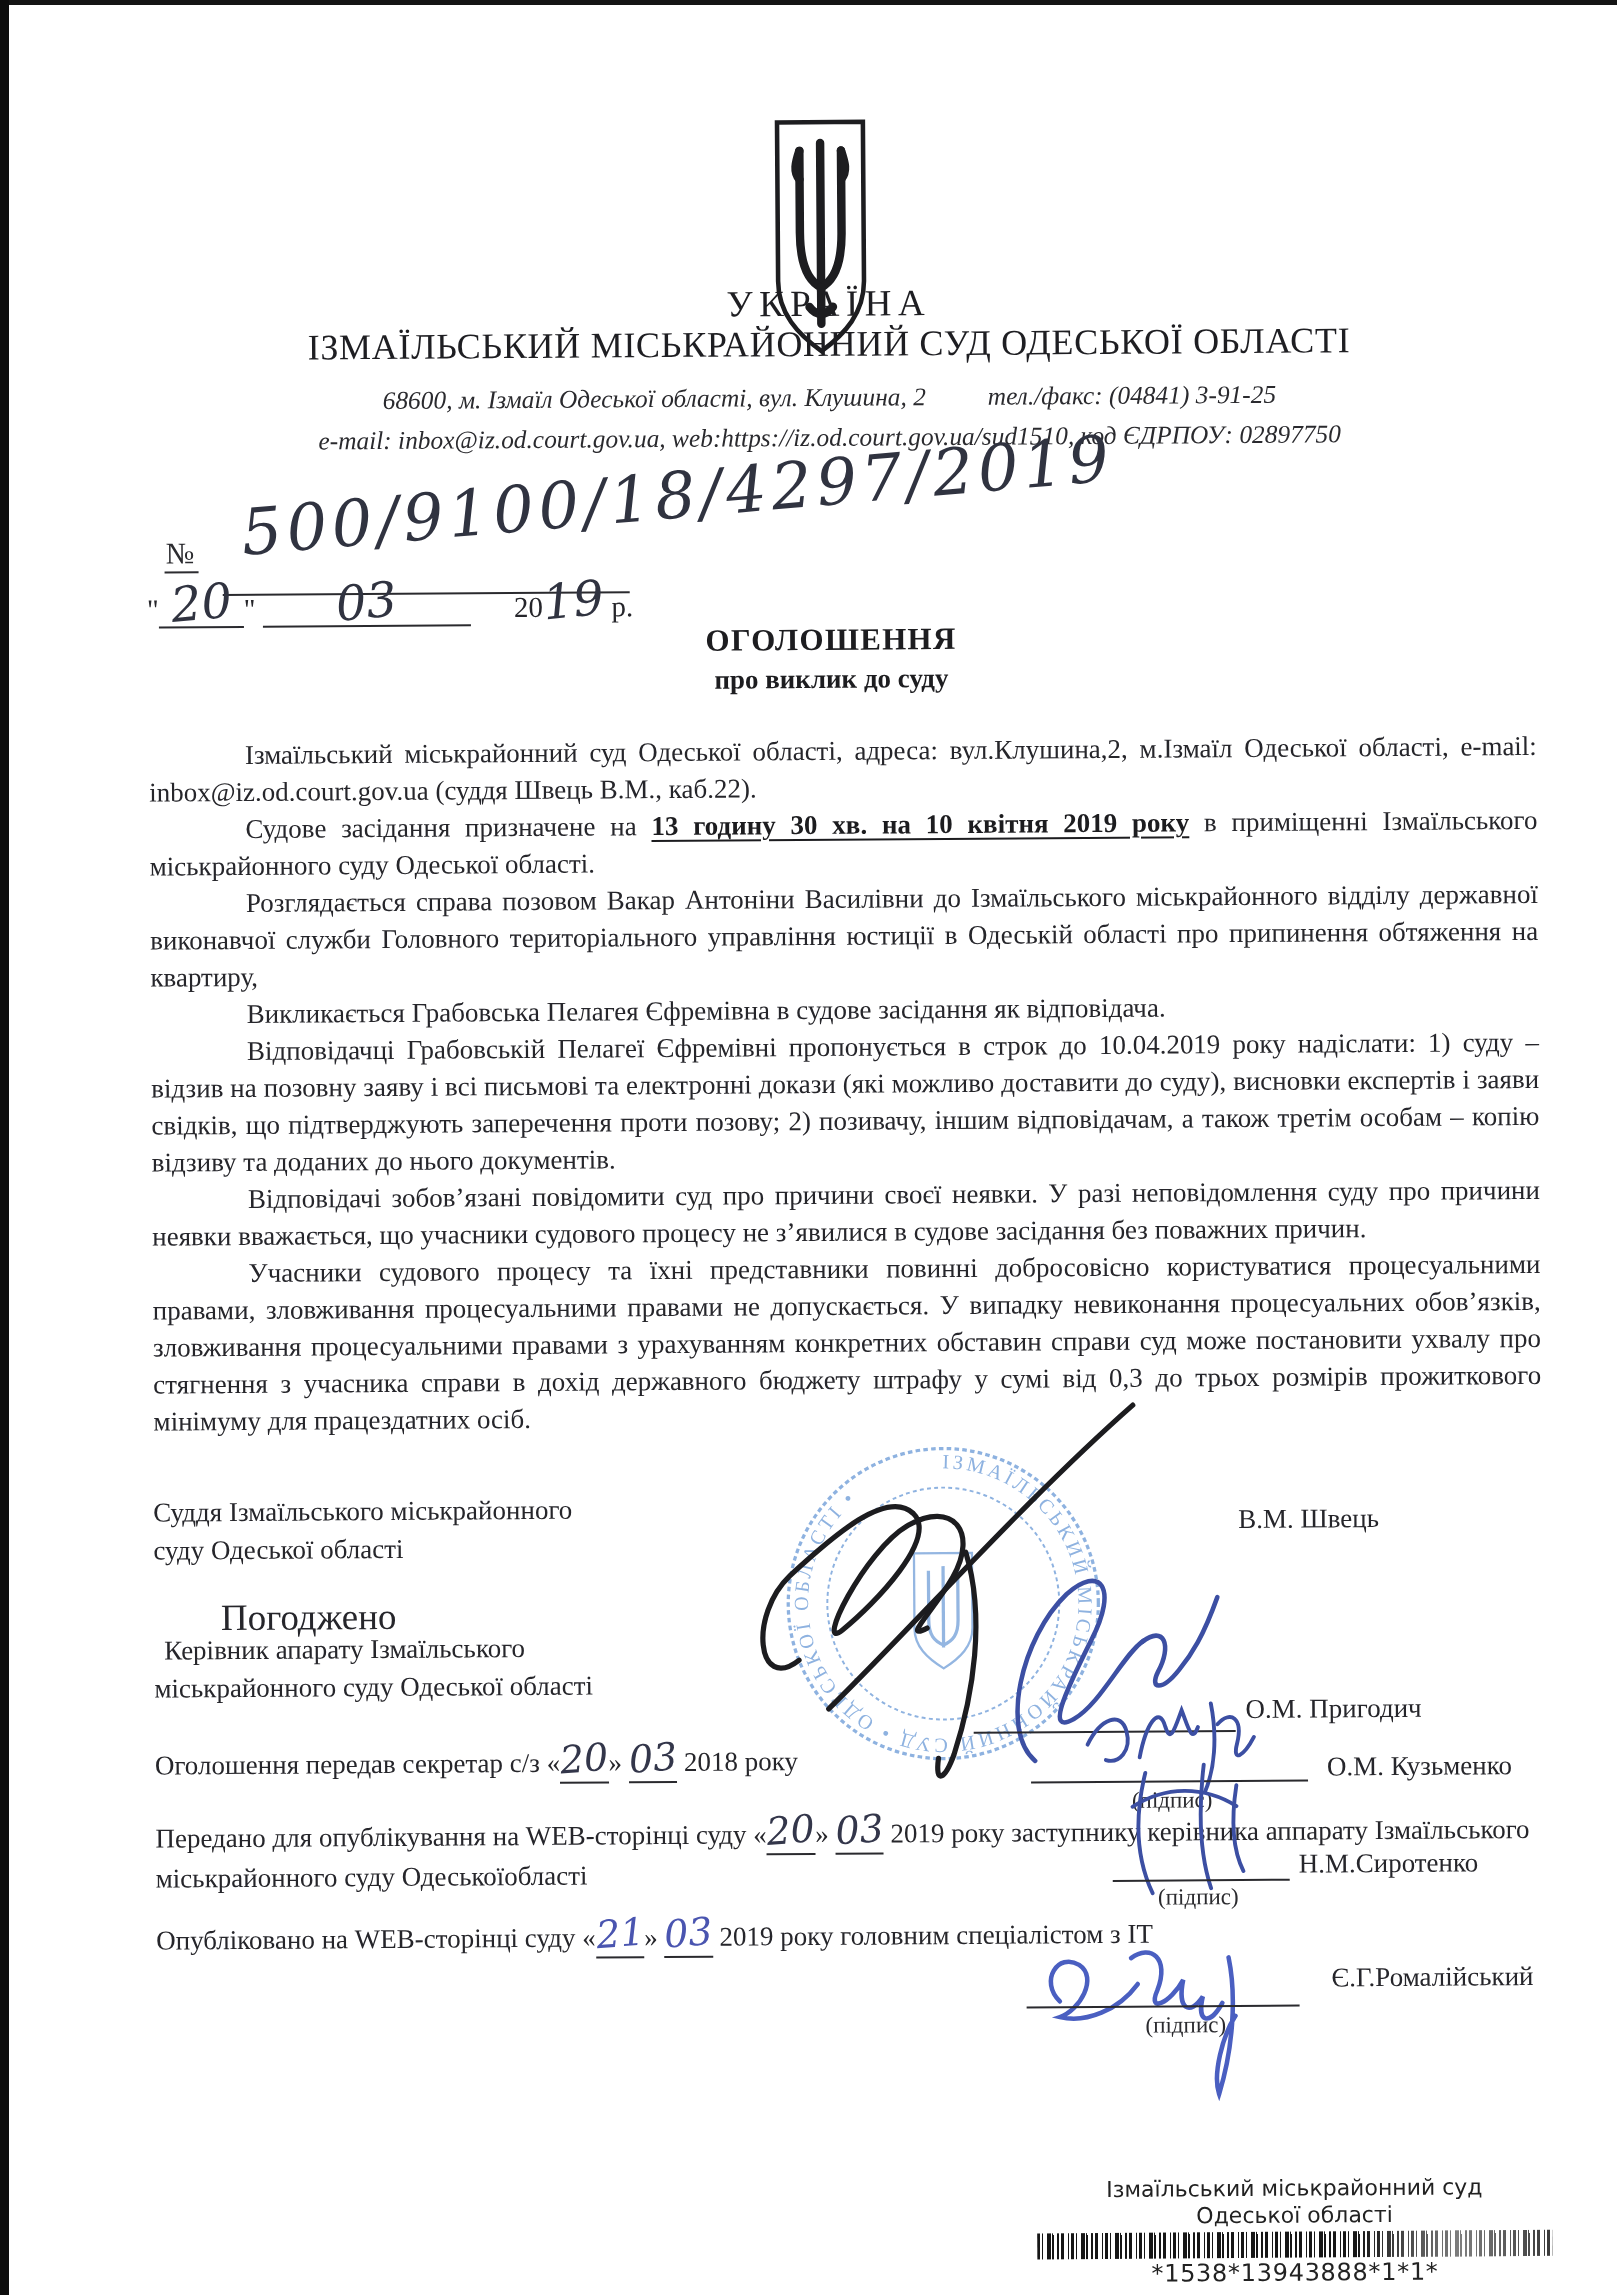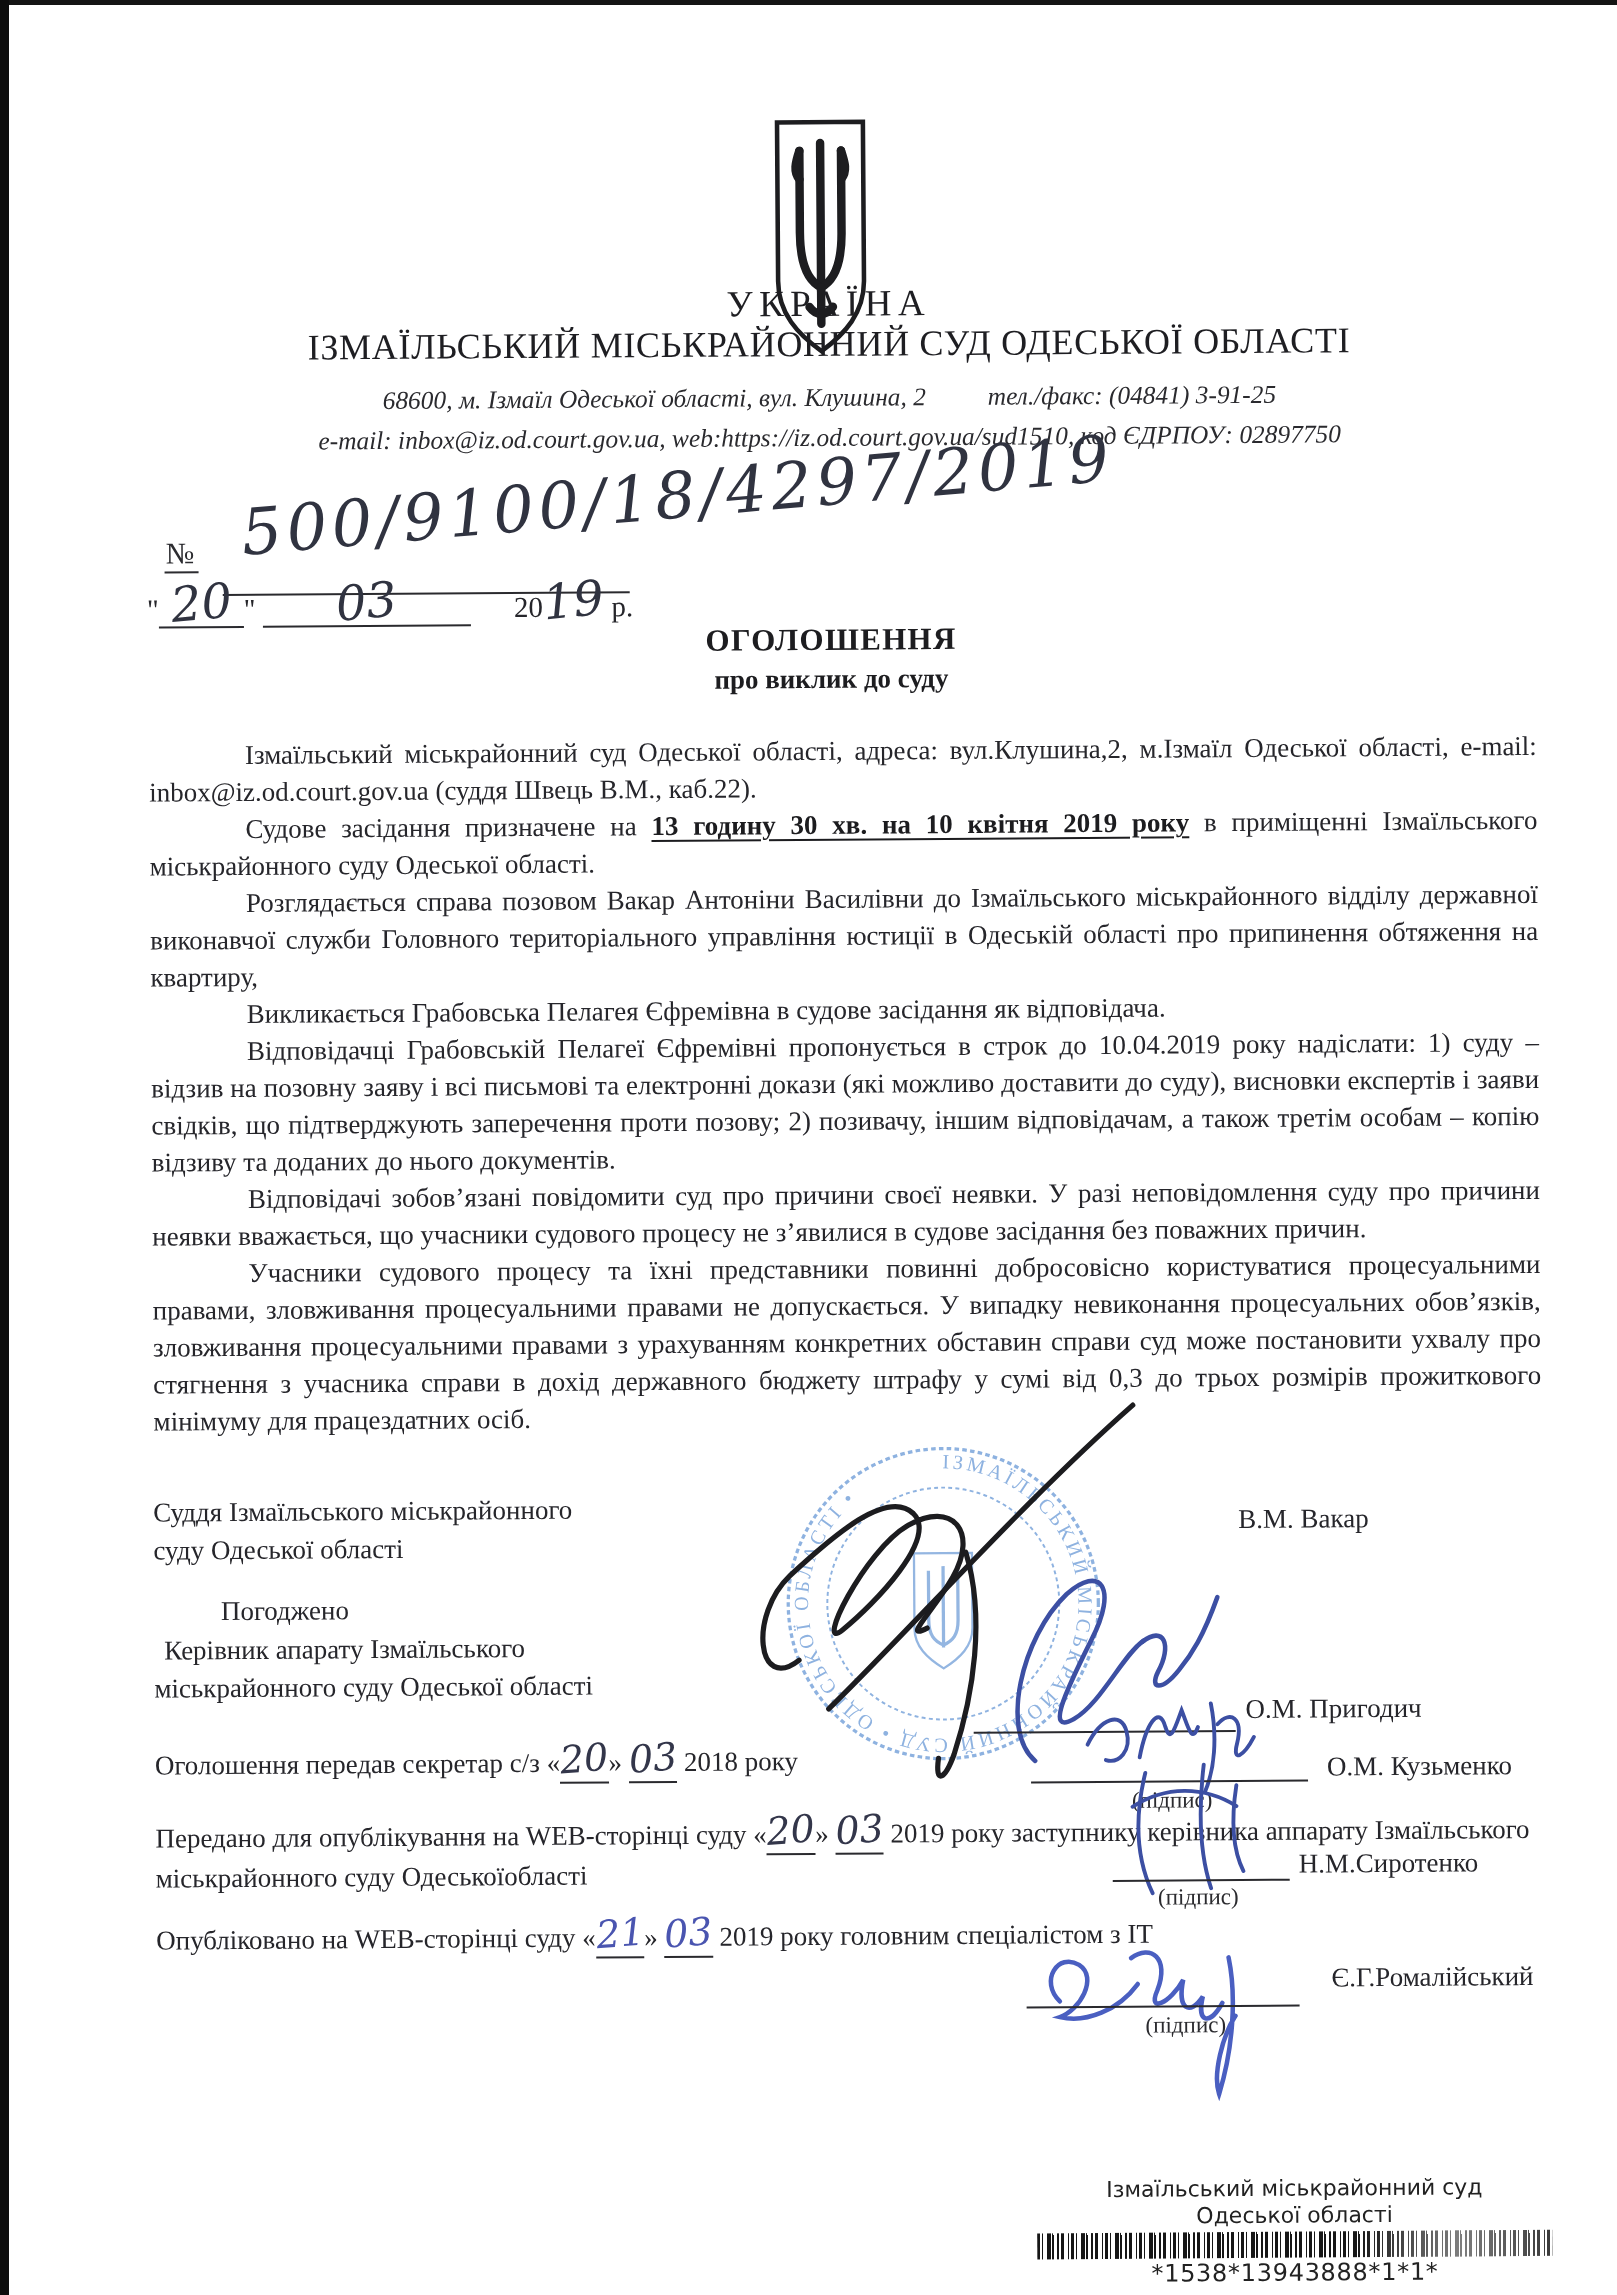--- a/index.html
+++ b/index.html
@@ -48,21 +48,21 @@
   
   .body-text{left:150px;top:733px;width:1388px;font-size:27px;line-height:37px;text-align:justify;color:#26262b;}
   .body-text p{margin:0;text-indent:96px;}
   .hl{font-weight:bold;text-decoration:underline;text-decoration-thickness:2px;text-underline-offset:4.6px;color:#1c1c1f;}
 
   
   .sig-label{font-size:27px;line-height:38px;color:#26262b;}
   .judge-label{left:149px;top:1489px;}
   .name{font-size:27px;color:#26262b;white-space:nowrap;}
   .name-shvets{left:1234px;top:1507px;}
-  .agreed{left:216px;top:1592px;font-size:27px;}
+  .agreed{left:216px;top:1592px;font-size:37px;}
   .agreed-l1{left:159px;top:1631px;font-size:27px;}
   .agreed-l2{left:149px;top:1669px;font-size:27px;}
   .sig-line{border-top:2px solid #2a2a2e;}
   .line-prigodych{left:968px;top:1733px;width:262px;}
   .name-prigodych{left:1240px;top:1697px;}
   .row-flow{left:149px;width:1388px;font-size:27px;line-height:38px;color:#26262b;}
   .row-secretary{top:1742px;}
   .row-secretary .hand, .row-web .hand{font-size:38px;line-height:26px;display:inline-block;transform:rotate(-4deg);}
   .row-web .hand{color:#33364a;}
   .row-secretary .hand{color:#33364a;}
@@ -151,21 +151,21 @@
       <p>Викликається  Грабовська Пелагея Єфремівна в судове засідання як відповідача.</p>
       <p>Відповідачці Грабовській Пелагеї Єфремівні  пропонується в строк до 10.04.2019 року надіслати: 1) суду – відзив на позовну заяву і всі письмові та електронні докази (які можливо доставити до суду), висновки експертів і заяви свідків, що підтверджують заперечення проти позову; 2) позивачу, іншим відповідачам, а також третім особам – копію відзиву та доданих до нього документів.</p>
       <p>Відповідачі зобов’язані повідомити суд про причини своєї неявки. У разі неповідомлення суду про причини неявки вважається, що учасники судового процесу не з’явилися в судове засідання без поважних причин.</p>
       <p>Учасники судового процесу та їхні представники повинні добросовісно користуватися процесуальними правами, зловживання процесуальними правами не допускається. У випадку невиконання процесуальних обов’язків, зловживання процесуальними правами з урахуванням конкретних обставин справи суд може постановити ухвалу про стягнення з учасника справи в дохід державного бюджету штрафу у сумі від 0,3 до трьох розмірів прожиткового мінімуму для працездатних осіб.</p>
     </div>
 
     <div class="abs sig-label judge-label">
       <div>Суддя Ізмаїльського міськрайонного</div>
       <div>суду Одеської області</div>
     </div>
-    <div class="abs name name-shvets">В.М. Вакар</div>
+    <div class="abs name name-shvets">В.М. Швець</div>
 
     <svg class="abs stamp" viewBox="0 0 505 505">
       <defs>
         <path id="ringPath" d="M 252.5,45 A 207.5,207.5 0 1 1 252.4,45"></path>
       </defs>
       <circle cx="252.5" cy="252.5" r="238" fill="none" stroke="#7fa8dc" stroke-width="5" stroke-dasharray="7 5"></circle>
       <circle cx="252.5" cy="252.5" r="178" fill="none" stroke="#7fa8dc" stroke-width="3" stroke-dasharray="6 5"></circle>
       <text fill="#7fa8dc" font-size="31" font-family="Liberation Serif, serif" letter-spacing="5">
         <textPath href="#ringPath">ІЗМАЇЛЬСЬКИЙ МІСЬКРАЙОННИЙ СУД • ОДЕСЬКОЇ ОБЛАСТІ •</textPath>
       </text>

